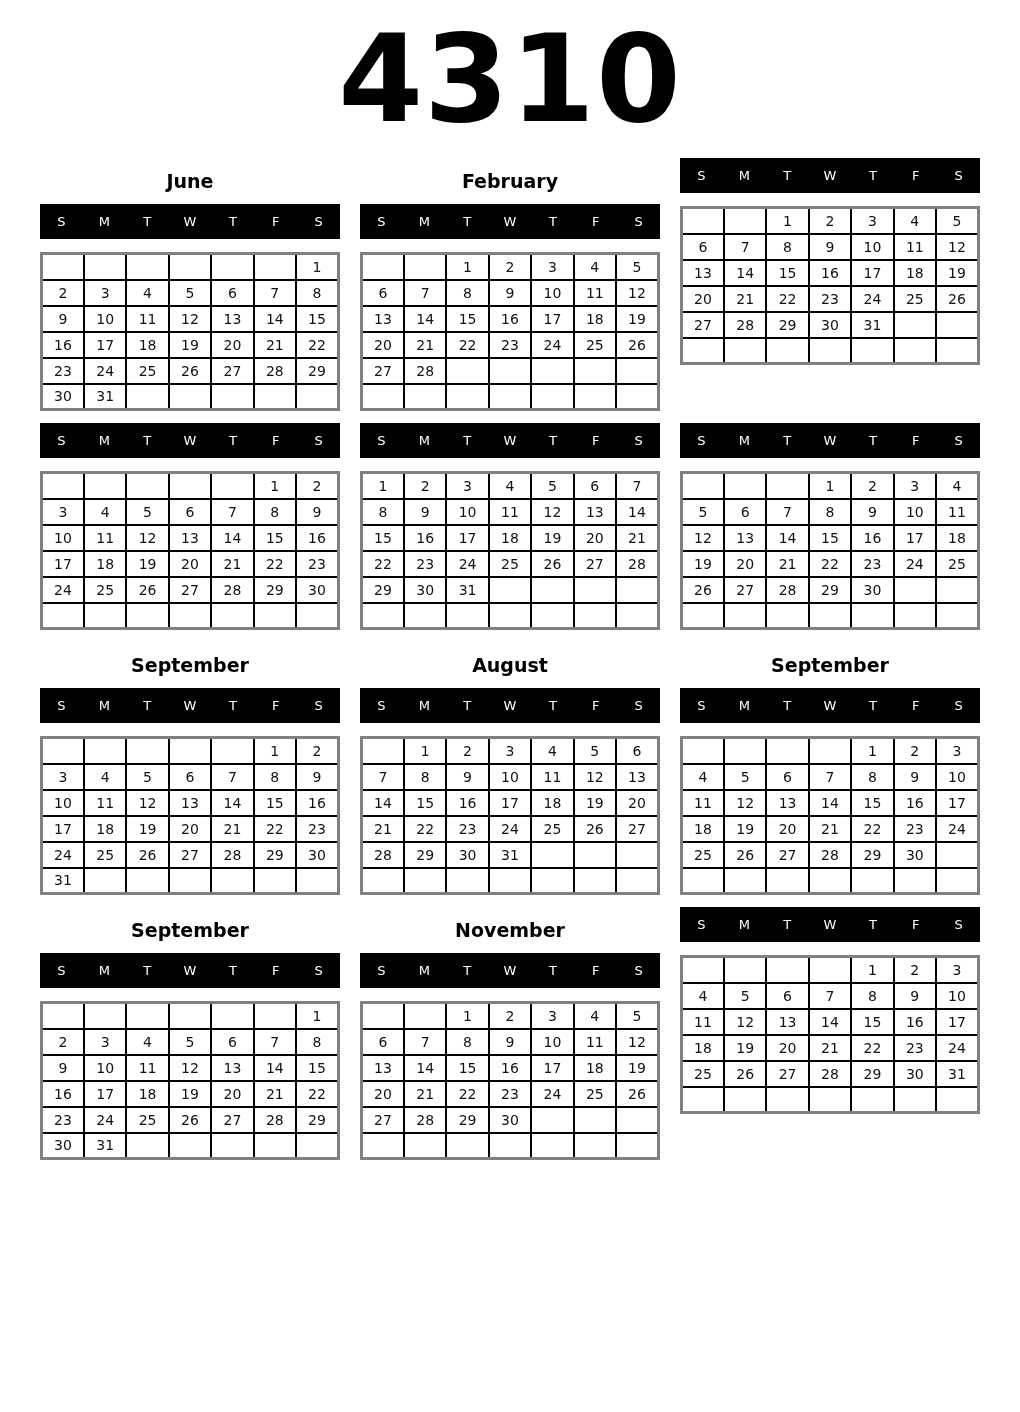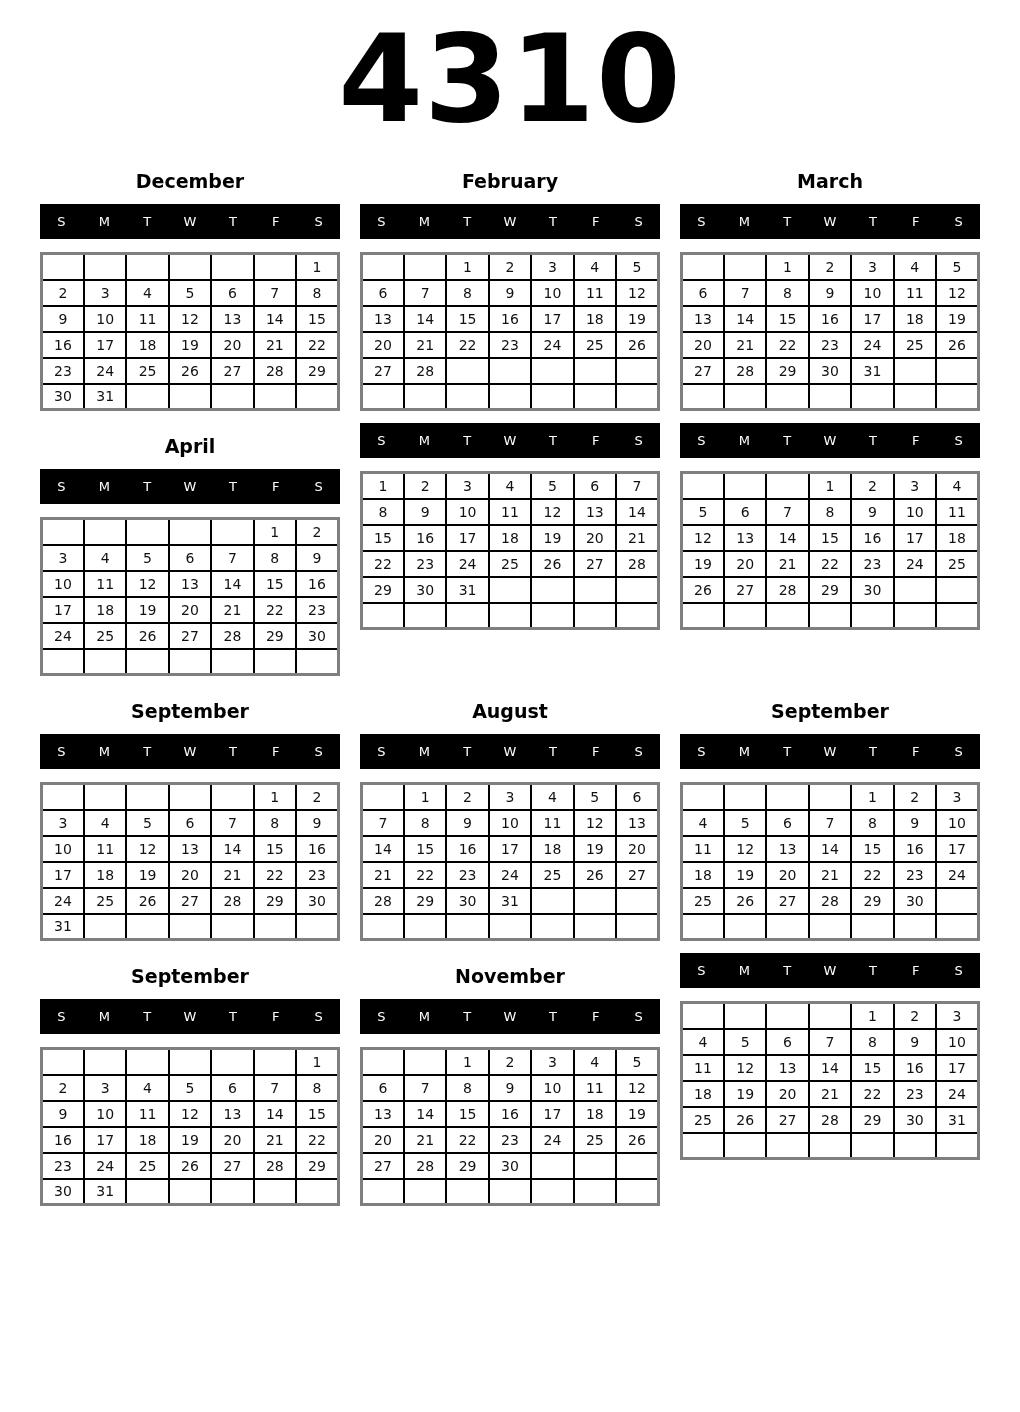--- a/index.html
+++ b/index.html
@@ -83,21 +83,21 @@
     background: var(--background);
   }
 </style>
 </head>
 <body>
 
 <div class="page">
   <div class="year-title">4310</div>
   <div class="months-grid" id="months-grid">
       <div class="month">
-        <div class="month-title">December</div>
+        <div class="month-title">June</div>
         <div class="dow-bar">
           <span class="dow">S</span>
           <span class="dow">M</span>
           <span class="dow">T</span>
           <span class="dow">W</span>
           <span class="dow">T</span>
           <span class="dow">F</span>
           <span class="dow">S</span>
         </div>
         <table>
@@ -223,21 +223,20 @@
               <td></td>
               <td></td>
               <td></td>
               <td></td>
               <td></td>
             </tr>
           </tbody>
         </table>
       </div>
       <div class="month">
-        <div class="month-title">March</div>
         <div class="dow-bar">
           <span class="dow">S</span>
           <span class="dow">M</span>
           <span class="dow">T</span>
           <span class="dow">W</span>
           <span class="dow">T</span>
           <span class="dow">F</span>
           <span class="dow">S</span>
         </div>
         <table>
@@ -293,21 +292,20 @@
               <td></td>
               <td></td>
               <td></td>
               <td></td>
               <td></td>
             </tr>
           </tbody>
         </table>
       </div>
       <div class="month">
-        <div class="month-title">April</div>
         <div class="dow-bar">
           <span class="dow">S</span>
           <span class="dow">M</span>
           <span class="dow">T</span>
           <span class="dow">W</span>
           <span class="dow">T</span>
           <span class="dow">F</span>
           <span class="dow">S</span>
         </div>
         <table>

